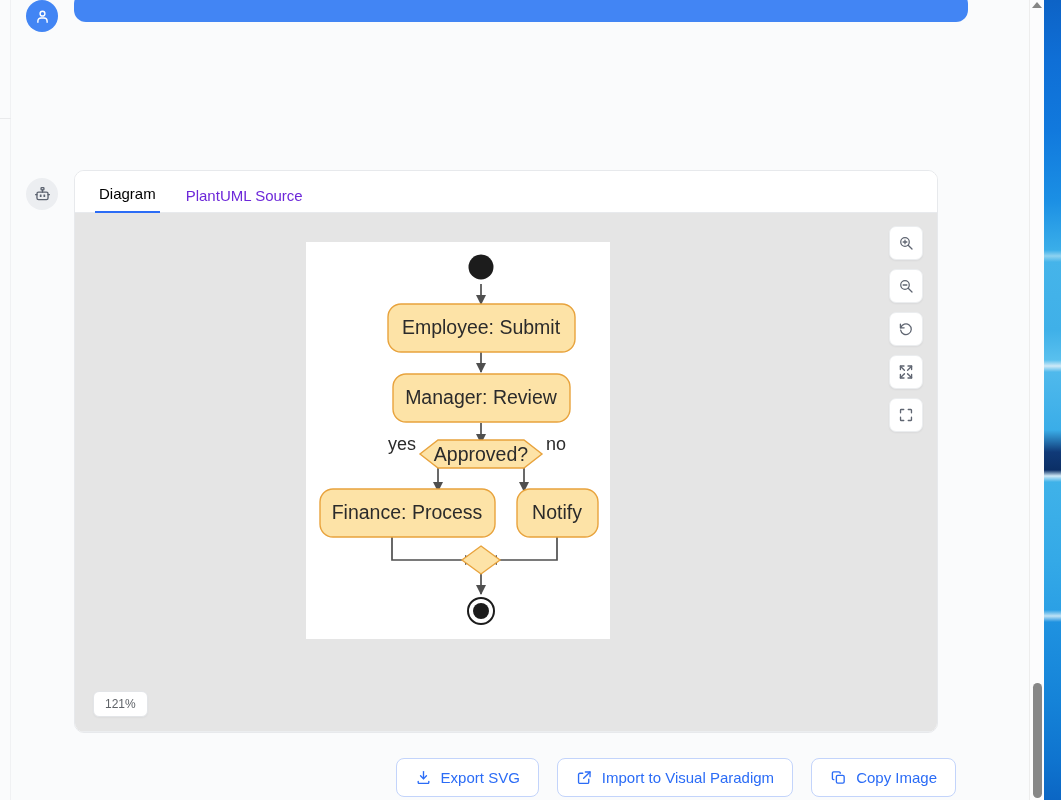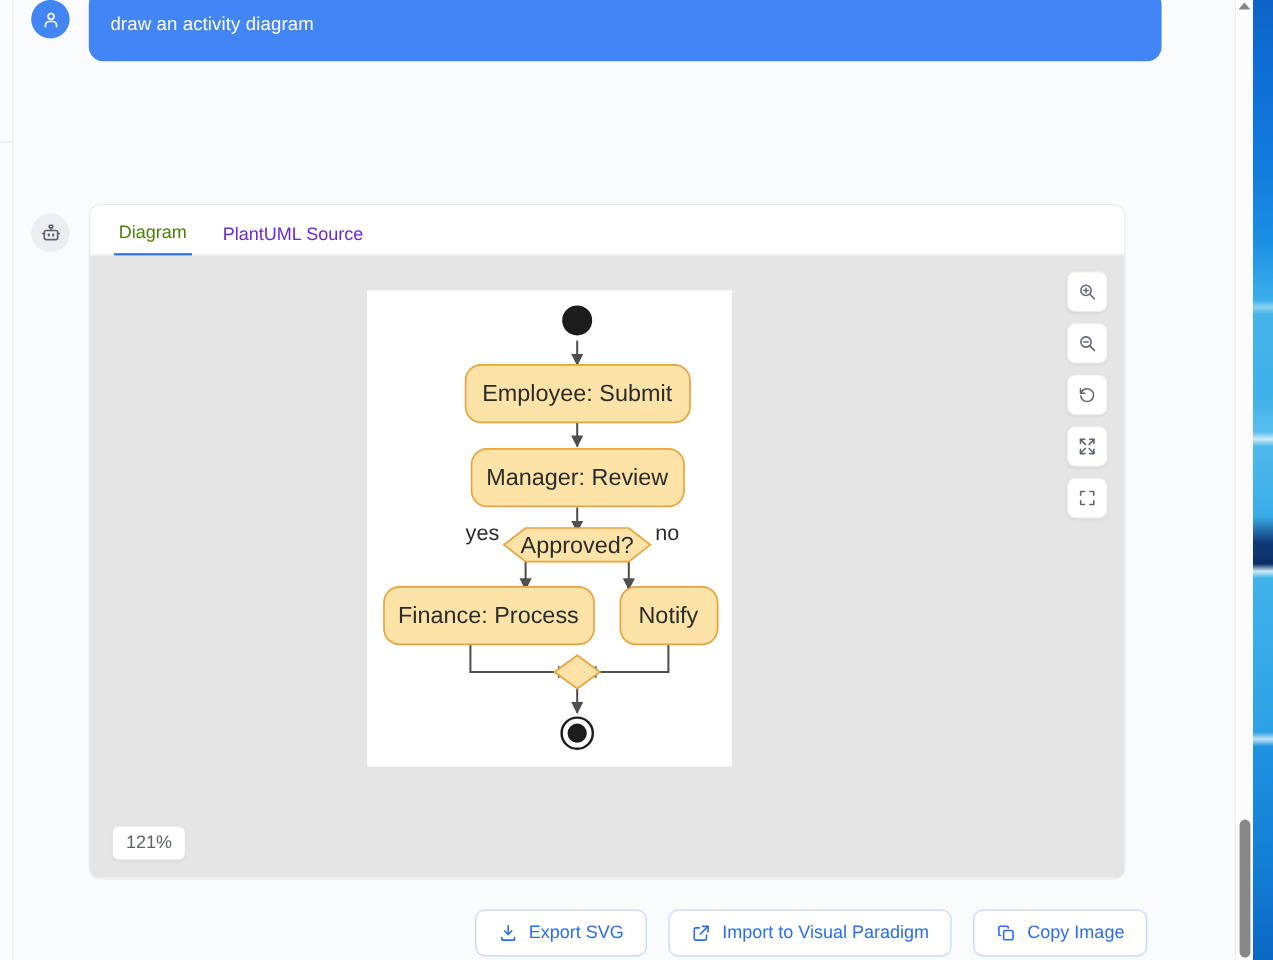--- a/index.html
+++ b/index.html
@@ -167,41 +167,41 @@
   }
   .tab {
     font-size: 15px;
     padding: 0 4px 9px 4px;
     color: #6d28d9;
     cursor: pointer;
     position: relative;
     top: 1px;
   }
   .tab.active {
-    color: #4d7c0f;
+    color: #000000;
     font-weight: 500;
     border-bottom: 2.5px solid #2b6cf6;
   }
 
   
   #diagram-canvas {
     position: relative;
     height: 518px;
     background: #e5e5e5;
     border-bottom: 1px solid #eceef0;
   }
 
   #zoom-badge {
     position: absolute;
     left: 18px;
     bottom: 14px;
     background: #ffffff;
     border: 1px solid #e3e5e8;
     border-radius: 6px;
-    font-size: 15px;
+    font-size: 12px;
     color: #5f6368;
     padding: 5px 11px;
     box-shadow: 0 1px 2px rgba(0,0,0,.04);
   }
 
   
   #canvas-toolbar {
     position: absolute;
     right: 14px;
     top: 13px;
@@ -279,21 +279,20 @@
   <div id="rail-tick"></div>
 
   <div id="user-row">
     <div class="avatar" id="user-avatar">
       <svg width="17" height="17" viewBox="0 0 24 24" fill="none" stroke="#ffffff" stroke-width="2" stroke-linecap="round" stroke-linejoin="round">
         <circle cx="12" cy="8" r="3.4"></circle>
         <path d="M5.5 20v-1.6a4.4 4.4 0 0 1 4.4-4.4h4.2a4.4 4.4 0 0 1 4.4 4.4V20"></path>
       </svg>
     </div>
     <div id="user-bubble">
-      <span class="line3">draw an activity diagram</span>
     </div>
   </div>
 
   <div id="assistant-row">
     <div class="avatar" id="bot-avatar">
       <svg width="19" height="19" viewBox="0 0 24 24" fill="none" stroke="#5c6370" stroke-width="1.7" stroke-linecap="round" stroke-linejoin="round">
         <rect x="5" y="9" width="14" height="9.5" rx="2"></rect>
         <path d="M12 9V6.2"></path>
         <rect x="10.2" y="3.4" width="3.6" height="2.8" rx=".7"></rect>
         <path d="M5 12.2H3.3M19 12.2h1.7"></path>

